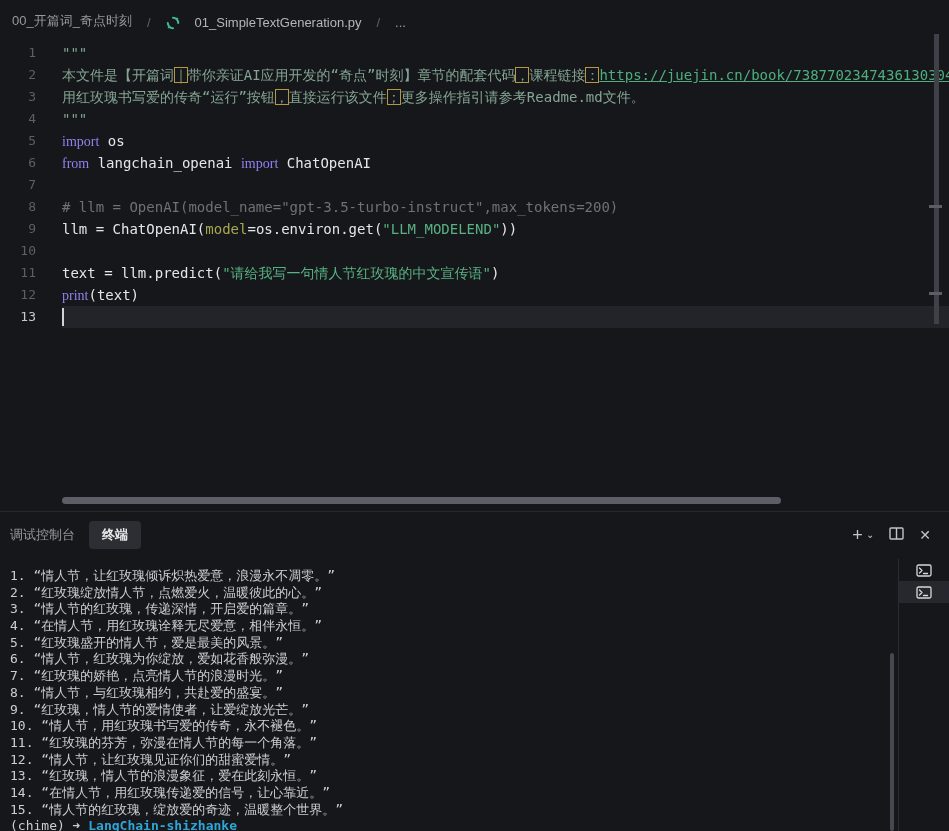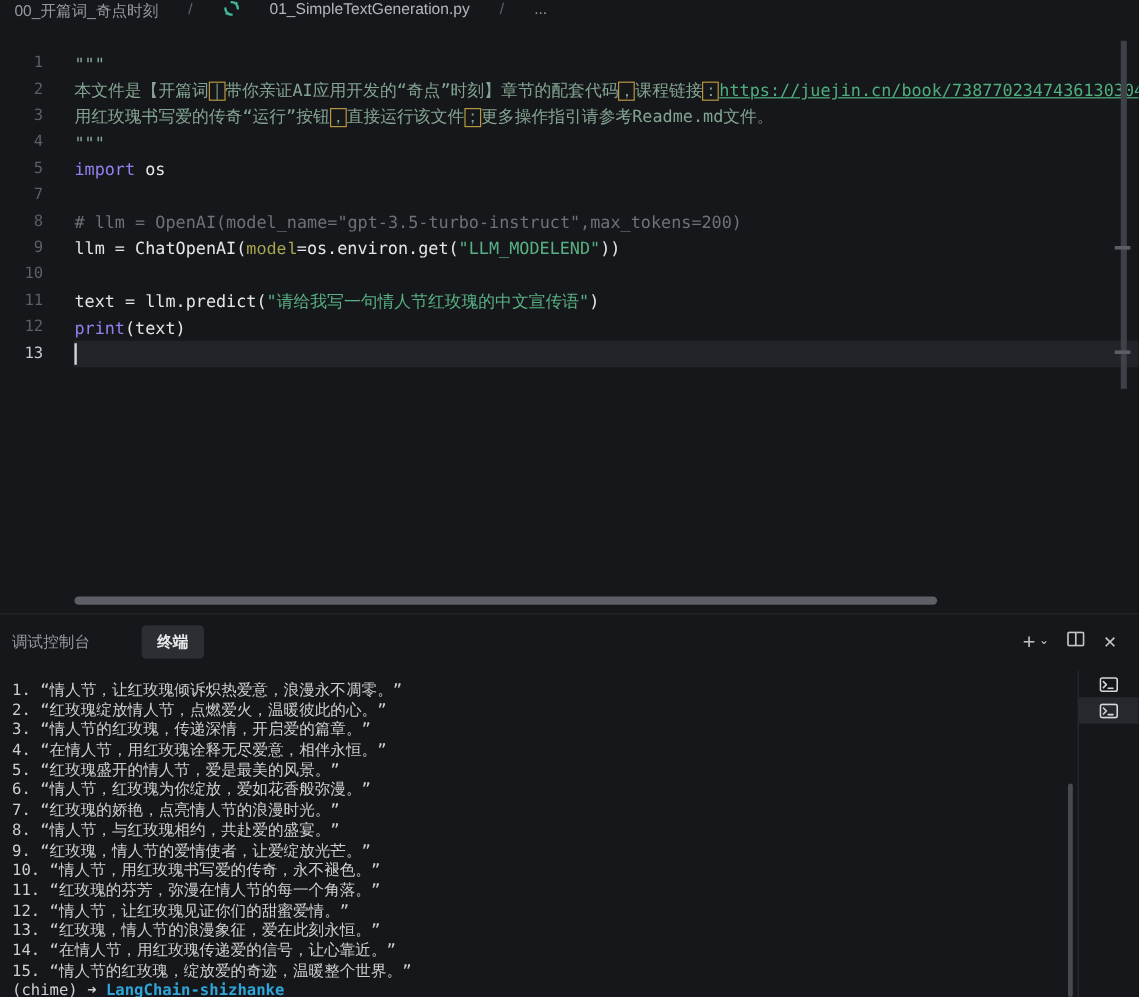--- a/index.html
+++ b/index.html
@@ -8,53 +8,53 @@
     --plain:#e4e6e9; --lineNum:#5b5f66; --lineNumActive:#c6c9cf; --tabBg:#2d2e33;
     --muted:#96999f; --icon:#c2c4c8; --term:#cdced1; --dir:#2fa6d9;
     --thumb:#5c5f66; --sep:#26272c; --wm:#ececee;
   }
   *{margin:0;padding:0;box-sizing:border-box;}
   html,body{background:#0d0e10;}
   .app{position:relative;width:949px;height:831px;background:var(--bg);overflow:hidden;
        font-family:"Liberation Sans","DejaVu Sans",sans-serif;}
 
   
-  .breadcrumb{position:absolute;left:0;top:0;width:100%;height:30px;display:flex;align-items:flex-start;
-              padding-left:12px;gap:25px;font-size:13px;color:var(--muted);background:var(--bg);}
+  .breadcrumb{position:absolute;left:0;top:0;width:100%;height:30px;display:flex;align-items:flex-end;
+              padding-left:12px;gap:15px;font-size:13px;color:var(--muted);background:var(--bg);}
   .breadcrumb .sep{color:#5f6268;}
   .breadcrumb .file{color:#b3b6bb;}
   .bc-icon{display:inline-flex;align-items:center;}
 
   
   .editor{position:absolute;left:0;top:30px;width:100%;height:481px;overflow:hidden;}
   .code-lines{position:absolute;left:0;top:12px;width:100%;}
   .code-line{position:relative;height:22px;line-height:22px;white-space:pre;font-size:14px;}
   .code-line.current{background:linear-gradient(to right,transparent 62px,var(--curline) 62px);}
   .ln{display:inline-block;width:36px;text-align:right;color:var(--lineNum);font-size:13px;
       vertical-align:top;font-family:"DejaVu Sans Mono","Liberation Mono",monospace;}
   .code-line.current .ln{color:var(--lineNumActive);}
   .code{display:inline-block;margin-left:26px;font-family:"DejaVu Sans Mono","Liberation Mono",monospace;
         font-weight:500;}
   .tk-doc{color:var(--doc);}
-  .tk-kw{color:var(--kw);}
+  .tk-kw{color:var(--kw);font-family:Liberation Serif, serif;}
   .tk-plain{color:var(--plain);}
   .tk-comment{color:var(--comment);margin-top:28px;}
-  .tk-param{color:var(--param);font-family:Liberation Mono, monospace;}
+  .tk-param{color:var(--param);}
   .tk-str{color:var(--str);}
   .tk-link{color:var(--link);text-decoration:underline;}
   .tk-boxed{color:var(--doc);outline:1px solid var(--boxed);outline-offset:-1px;}
   .cursor{position:absolute;left:62px;top:2px;width:2px;height:18px;background:#d0d3d8;}
 
   .hscroll{position:absolute;left:62px;top:467px;width:719px;height:7px;border-radius:4px;background:var(--thumb);}
   .vscroll{position:absolute;left:934px;top:4px;width:5px;height:290px;background:#3e4147;}
   .ruler-mark{position:absolute;left:929px;width:13px;height:3px;background:#5a5e65;}
 
   
   .panel{position:absolute;left:0;top:511px;width:100%;height:320px;background:var(--bg);border-top:1px solid var(--sep);}
-  .panel-header{position:relative;height:45px;display:flex;align-items:center;padding-left:10px;gap:43px;}
+  .panel-header{position:relative;height:45px;display:flex;align-items:center;padding-left:10px;gap:14px;}
   .panel-tab{font-size:13px;color:var(--muted);cursor:default;}
   .panel-tab.selected{background:var(--tabBg);color:#e8e9eb;font-weight:700;padding:5px 13px;border-radius:4px;text-align:right;}
   .panel-actions{position:absolute;right:18px;top:0;height:45px;display:flex;align-items:center;gap:15px;color:var(--icon);}
   .pa-group{display:flex;align-items:center;gap:3px;}
   .pa-plus{font-size:18px;line-height:1;}
   .pa-chevron{font-size:10px;line-height:1;}
   .pa-close{font-size:14px;line-height:1;}
 
   .term-output{position:absolute;left:10px;top:56px;width:875px;font-size:13px;line-height:16.7px;
                color:var(--term);white-space:pre;font-family:"DejaVu Sans Mono","Liberation Mono",monospace;}
@@ -91,20 +91,21 @@
     <span>...</span>
   </div>
 
   <div class="editor">
     <div class="code-lines" id="code-lines">
         <div class="code-line"><span class="ln">1</span><span class="code"><span class="tk-doc">"""</span></span></div>
         <div class="code-line"><span class="ln">2</span><span class="code"><span class="tk-doc">本文件是【开篇词</span><span class="tk-doc tk-boxed">｜</span><span class="tk-doc">带你亲证AI应用开发的“奇点”时刻】章节的配套代码</span><span class="tk-doc tk-boxed">，</span><span class="tk-doc">课程链接</span><span class="tk-doc tk-boxed">：</span><span class="tk-link">https://juejin.cn/book/7387702347436130304/sectio</span></span></div>
         <div class="code-line"><span class="ln">3</span><span class="code"><span class="tk-doc">用红玫瑰书写爱的传奇“运行”按钮</span><span class="tk-doc tk-boxed">，</span><span class="tk-doc">直接运行该文件</span><span class="tk-doc tk-boxed">；</span><span class="tk-doc">更多操作指引请参考Readme.md文件。</span></span></div>
         <div class="code-line"><span class="ln">4</span><span class="code"><span class="tk-doc">"""</span></span></div>
         <div class="code-line"><span class="ln">5</span><span class="code"><span class="tk-kw">import</span><span class="tk-plain"> os</span></span></div>
+        <div class="code-line"><span class="ln">6</span><span class="code"><span class="tk-kw">from</span><span class="tk-plain"> langchain_openai </span><span class="tk-kw">import</span><span class="tk-plain"> ChatOpenAI</span></span></div>
         <div class="code-line"><span class="ln">7</span><span class="code"></span></div>
         <div class="code-line"><span class="ln">8</span><span class="code"><span class="tk-comment"># llm = OpenAI(model_name="gpt-3.5-turbo-instruct",max_tokens=200)</span></span></div>
         <div class="code-line"><span class="ln">9</span><span class="code"><span class="tk-plain">llm = ChatOpenAI(</span><span class="tk-param">model</span><span class="tk-plain">=os.environ.get(</span><span class="tk-str">"LLM_MODELEND"</span><span class="tk-plain">))</span></span></div>
         <div class="code-line"><span class="ln">10</span><span class="code"></span></div>
         <div class="code-line"><span class="ln">11</span><span class="code"><span class="tk-plain">text = llm.predict(</span><span class="tk-str">"请给我写一句情人节红玫瑰的中文宣传语"</span><span class="tk-plain">)</span></span></div>
         <div class="code-line"><span class="ln">12</span><span class="code"><span class="tk-kw">print</span><span class="tk-plain">(text)</span></span></div>
         <div class="code-line current"><span class="ln">13</span><span class="code"></span><span class="cursor"></span></div>
       </div>
     <div class="hscroll"></div>
     <div class="vscroll"></div>

